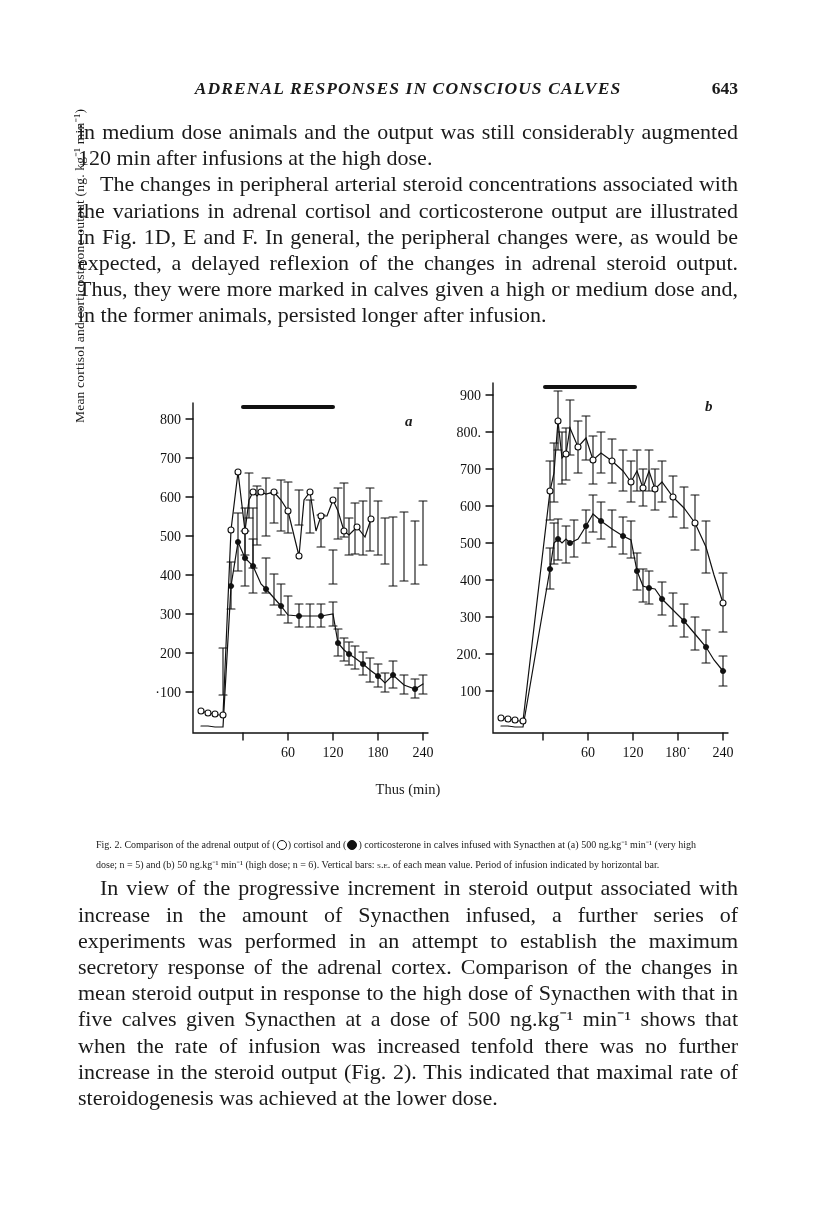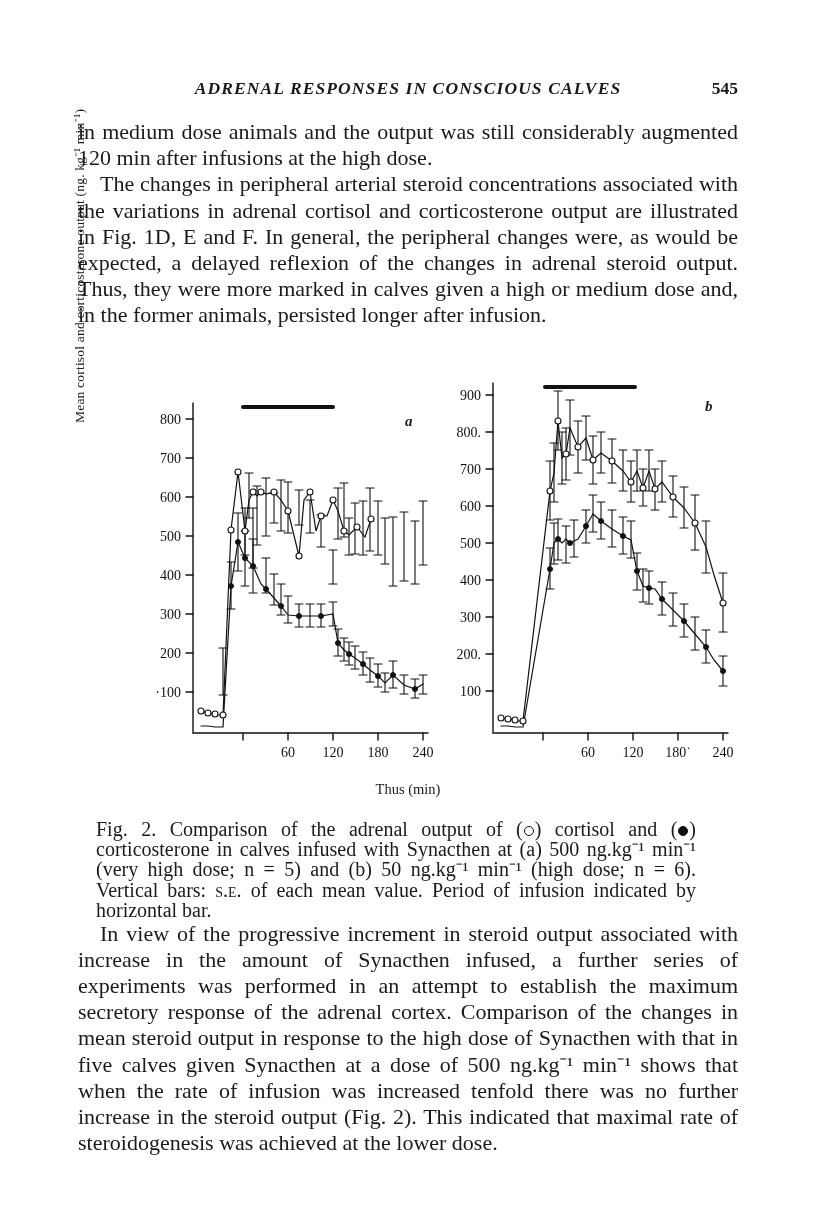--- a/index.html
+++ b/index.html
@@ -99,24 +99,24 @@
     font-size: 14.5px;
   }
   .panel-letter {
     position: absolute;
     font-style: italic;
     font-size: 15px;
     font-weight: 600;
   }
   
   .caption {
-    margin-top: 6px;
+    margin-top: 22px;
     margin-left: 18px;
     width: 600px;
-    font-size: 20px;
+    font-size: 10px;
     line-height: 20.4px;
     text-align: justify;
   }
   .after-fig {
     margin-top: 30px;
   }
   .circ-open, .circ-filled {
     display: inline-block;
     width: 8px; height: 8px;
     border-radius: 50%;
@@ -129,21 +129,21 @@
   svg text { font-family: "Liberation Serif", serif; }
 </style>
 </head>
 <body>
 
 <div class="page">
   <div class="content">
 
     <div class="runhead">
       <span class="title">ADRENAL RESPONSES IN CONSCIOUS CALVES</span>
-      <span class="pageno">545</span>
+      <span class="pageno">643</span>
     </div>
 
     <p class="body">in medium dose animals and the output was still considerably augmented 120 min after infusions at the high dose.</p>
 
     <p class="body indent"><span>The changes in peripheral arterial steroid concentrations associated with the variations in adrenal cortisol and corticosterone output are illustrated in Fig. 1</span><span class="it">D, E</span><span> and </span><span class="it">F</span><span>. In general, the peripheral changes were, as would be expected, a delayed reflexion of the changes in adrenal steroid output. Thus, they were more marked in calves given a high or medium dose and, in the former animals, persisted longer after infusion.</span></p>
 
     <div class="figure">
 
       <div class="ylabel-wrap">
         <div class="ylabel">Mean cortisol and corticosterone output (ng. kg⁻¹ min⁻¹)</div>

